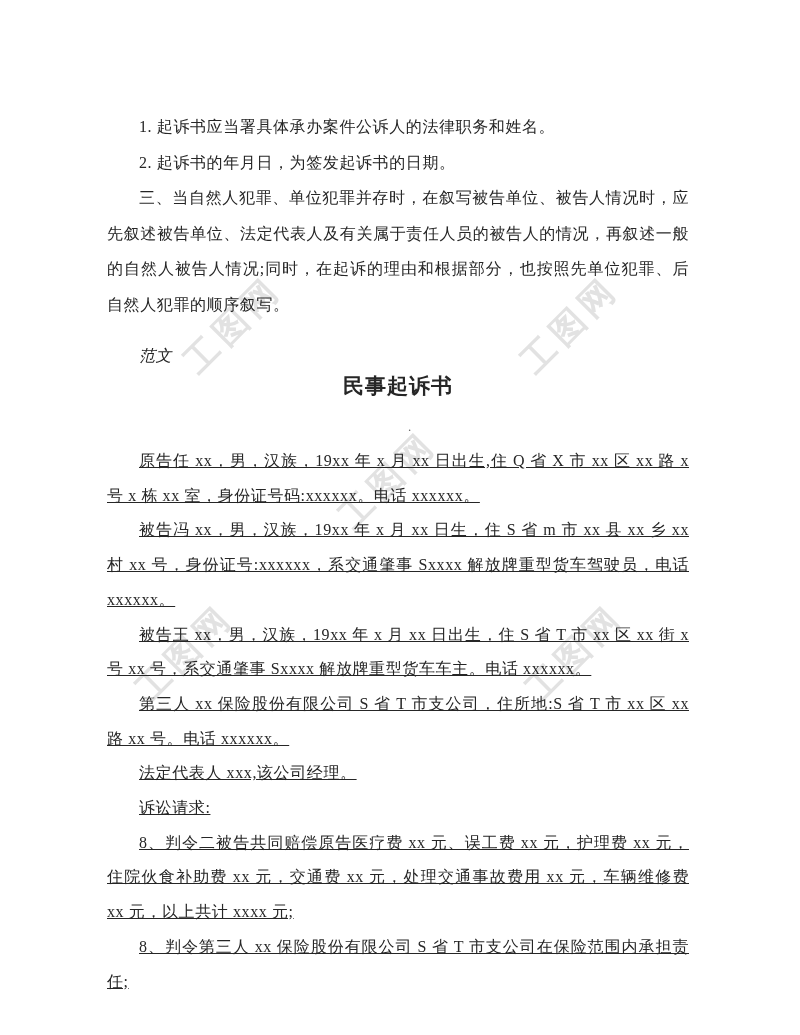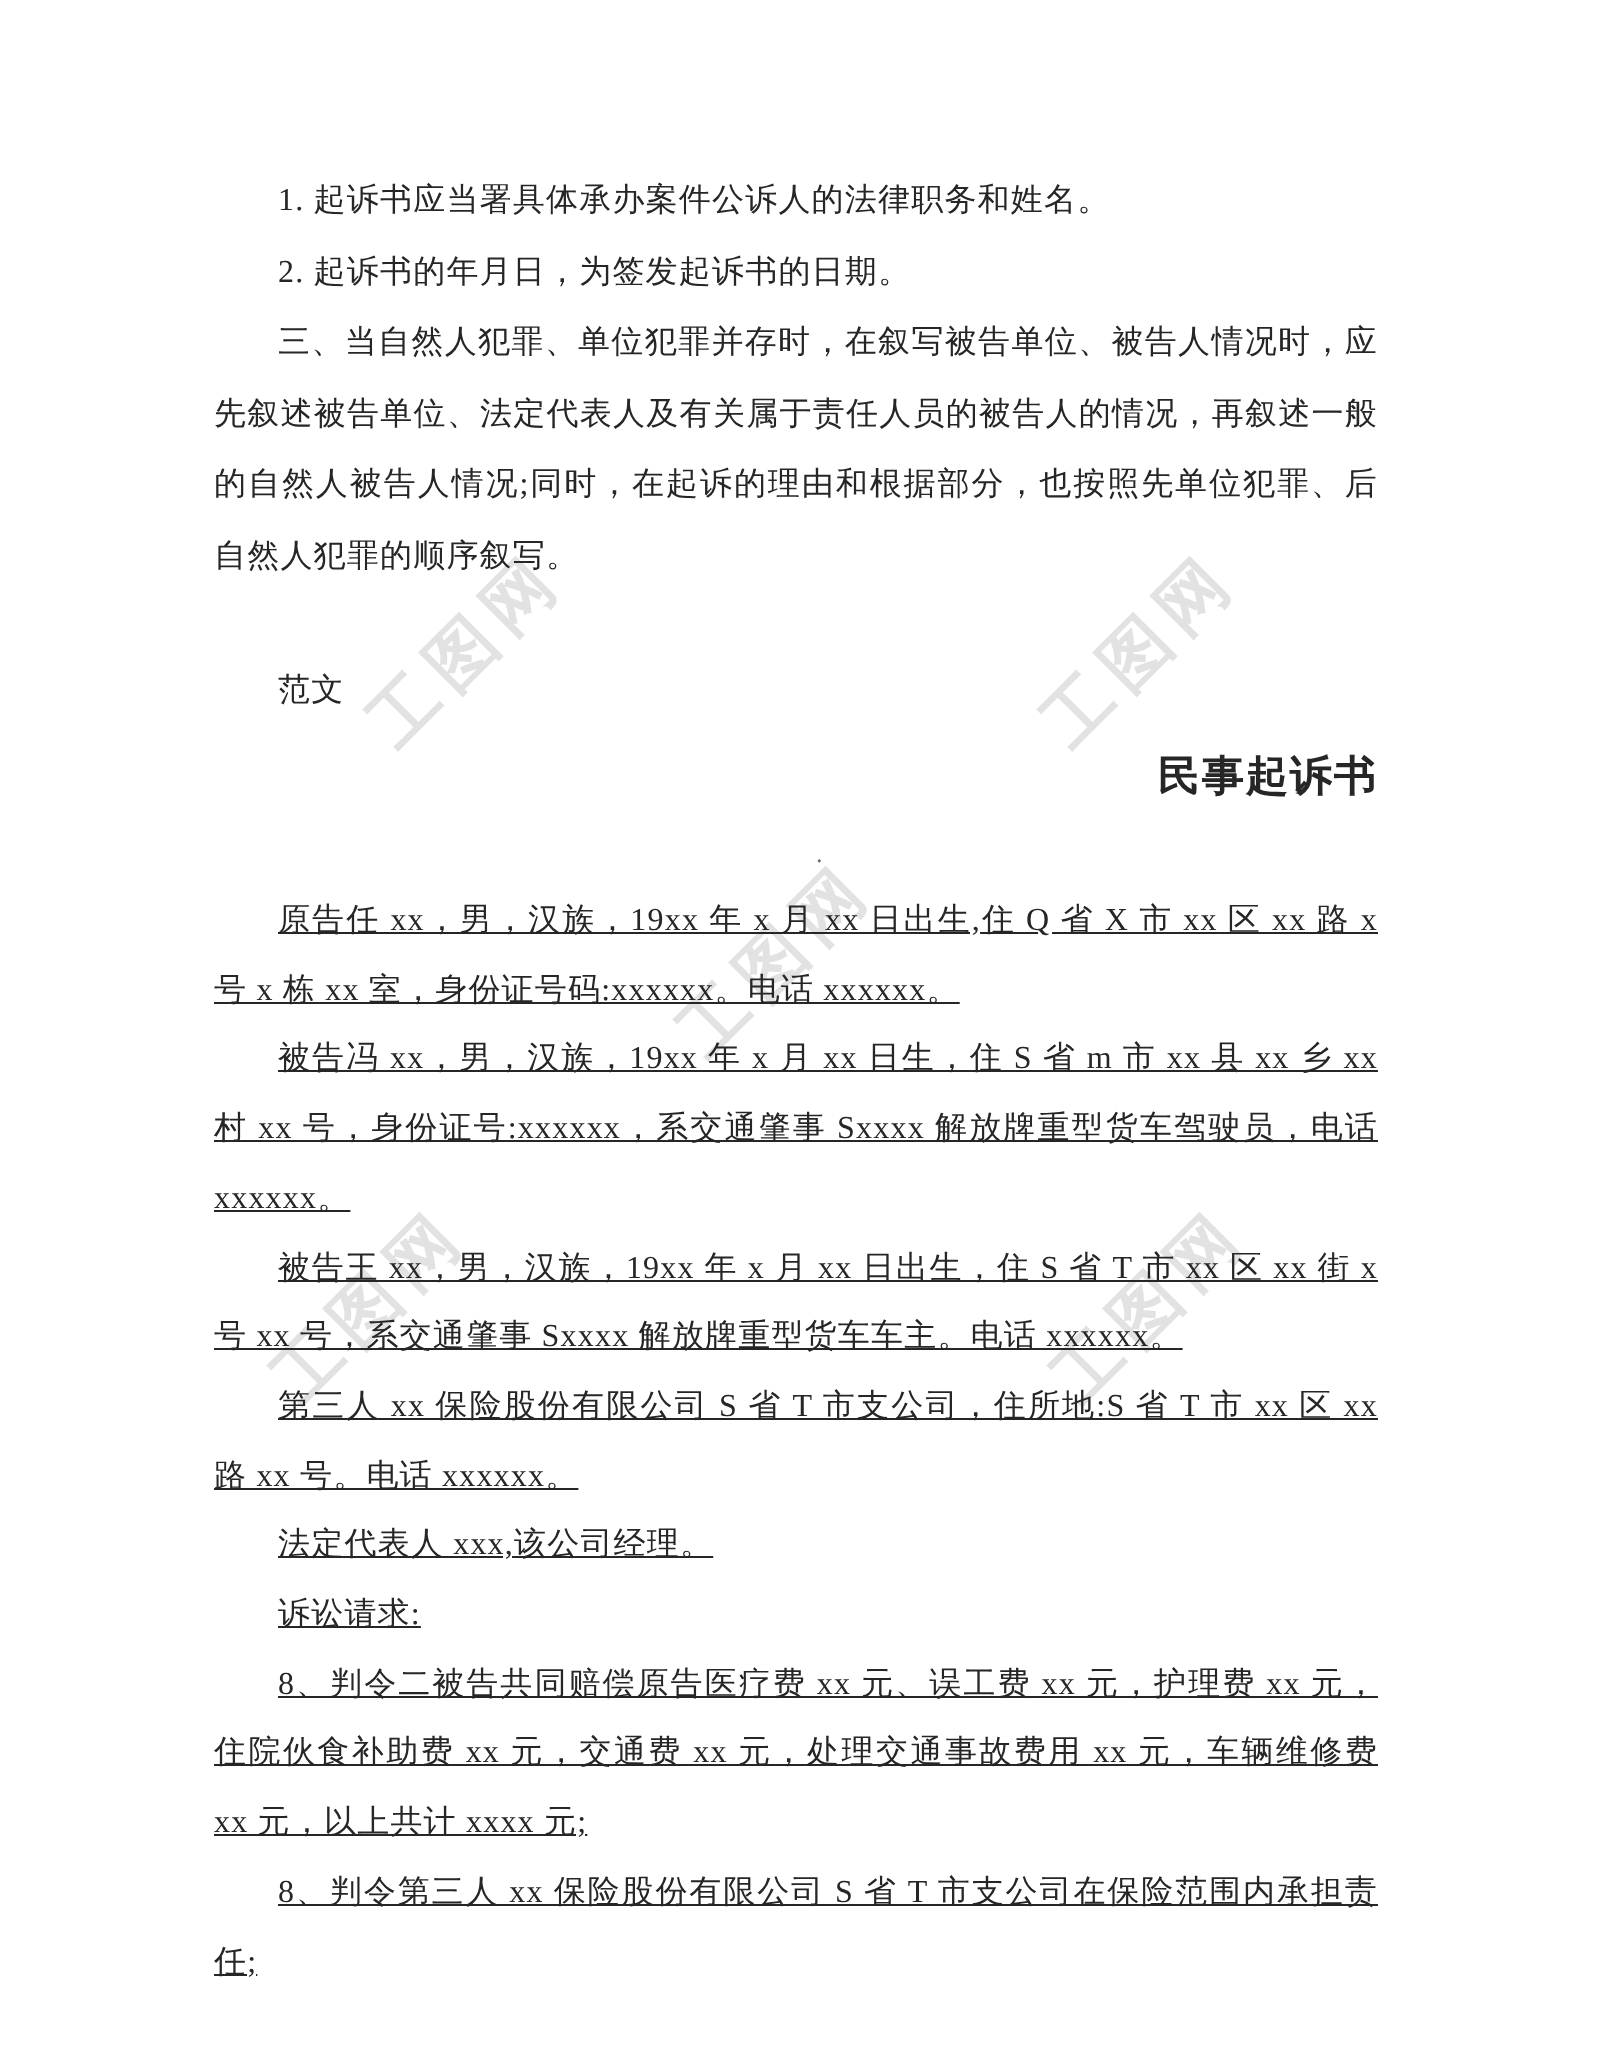--- a/index.html
+++ b/index.html
@@ -29,31 +29,32 @@
     left: 107px;
     width: 582px;
   }
   .block p {
     margin: 0;
     text-indent: 2em;
     text-align: justify;
     font-size: 16px;
     letter-spacing: 0.6px;
   }
-  .notes   { top: 83px;  line-height: 35.5px; }
-  .sample  { top: 328px; line-height: 35px; }
+  .notes   { top: 109px;  line-height: 35.5px; }
+  .sample  { top: 338px; line-height: 35px; font-style: italic; }
   .title-block { top: 374px; }
   .title-block .doc-title {
     margin: 0;
     text-indent: 0;
-    text-align: right;
+    text-align: center;
     font-size: 21px;
     font-weight: bold;
     line-height: 28px;
     letter-spacing: 1px;
+    font-family: Liberation Mono, monospace;
   }
   .stray {
     position: absolute;
     left: 408px;
     top: 420px;
     font-size: 13px;
     color: #6a6a6a;
     line-height: 13px;
   }
   .body-block { top: 444px; line-height: 34.7px; text-decoration: underline; }

